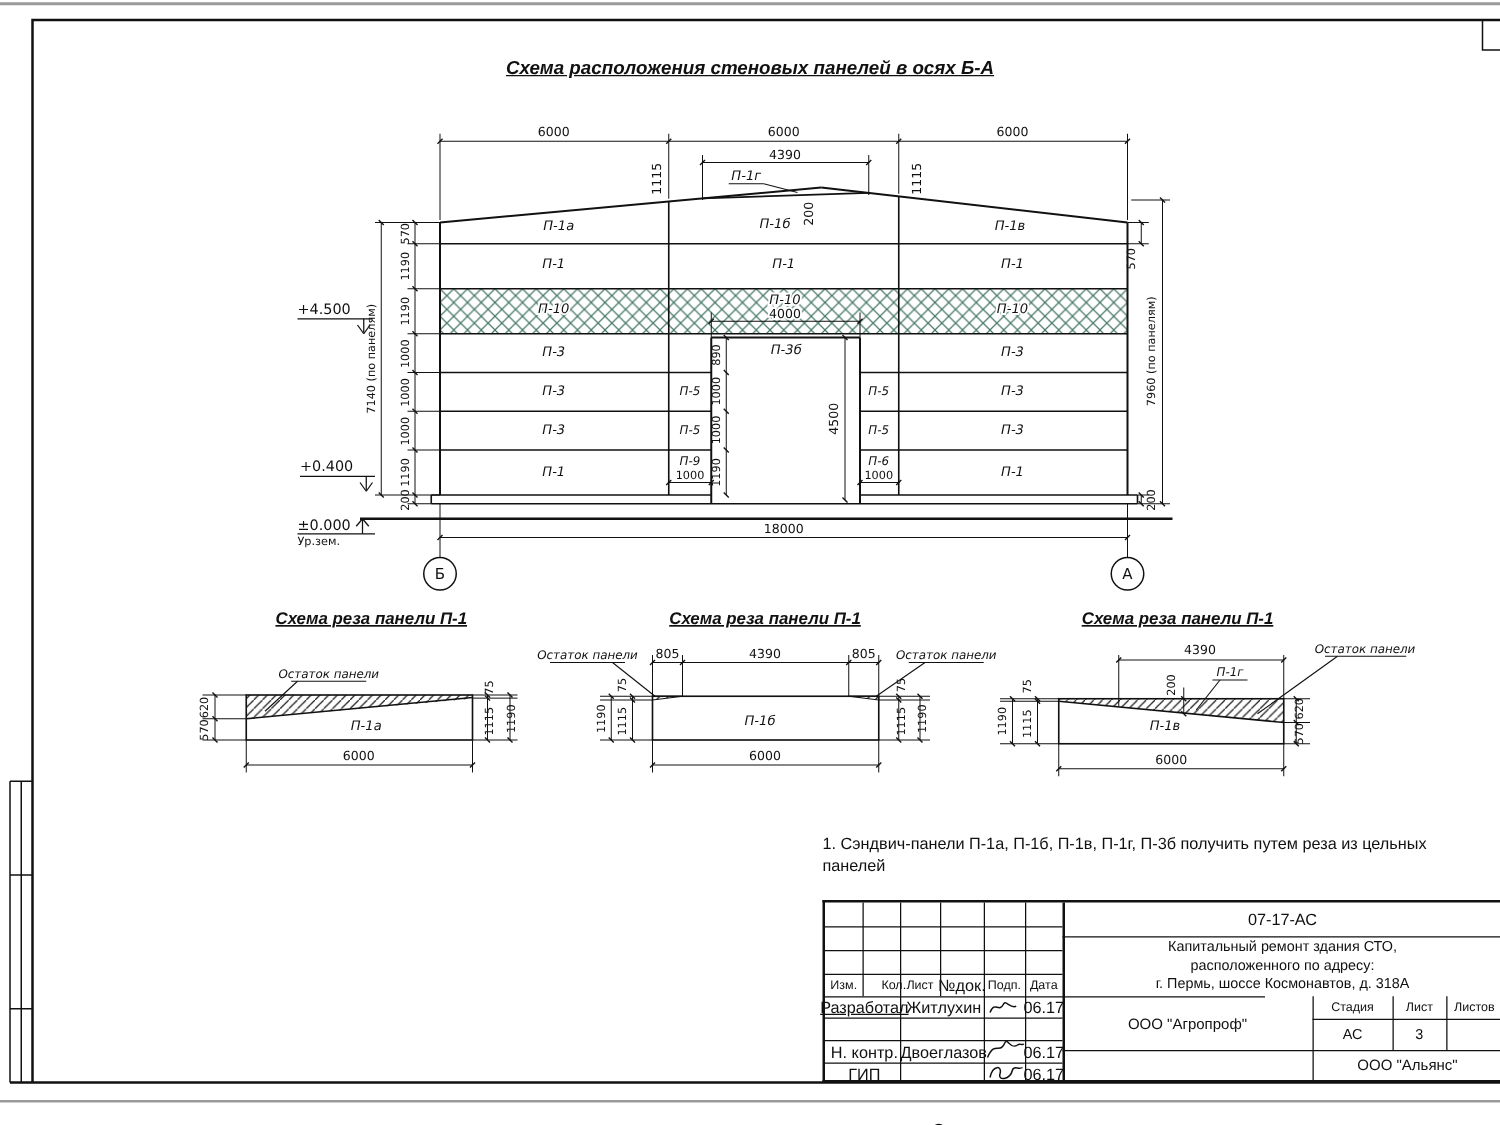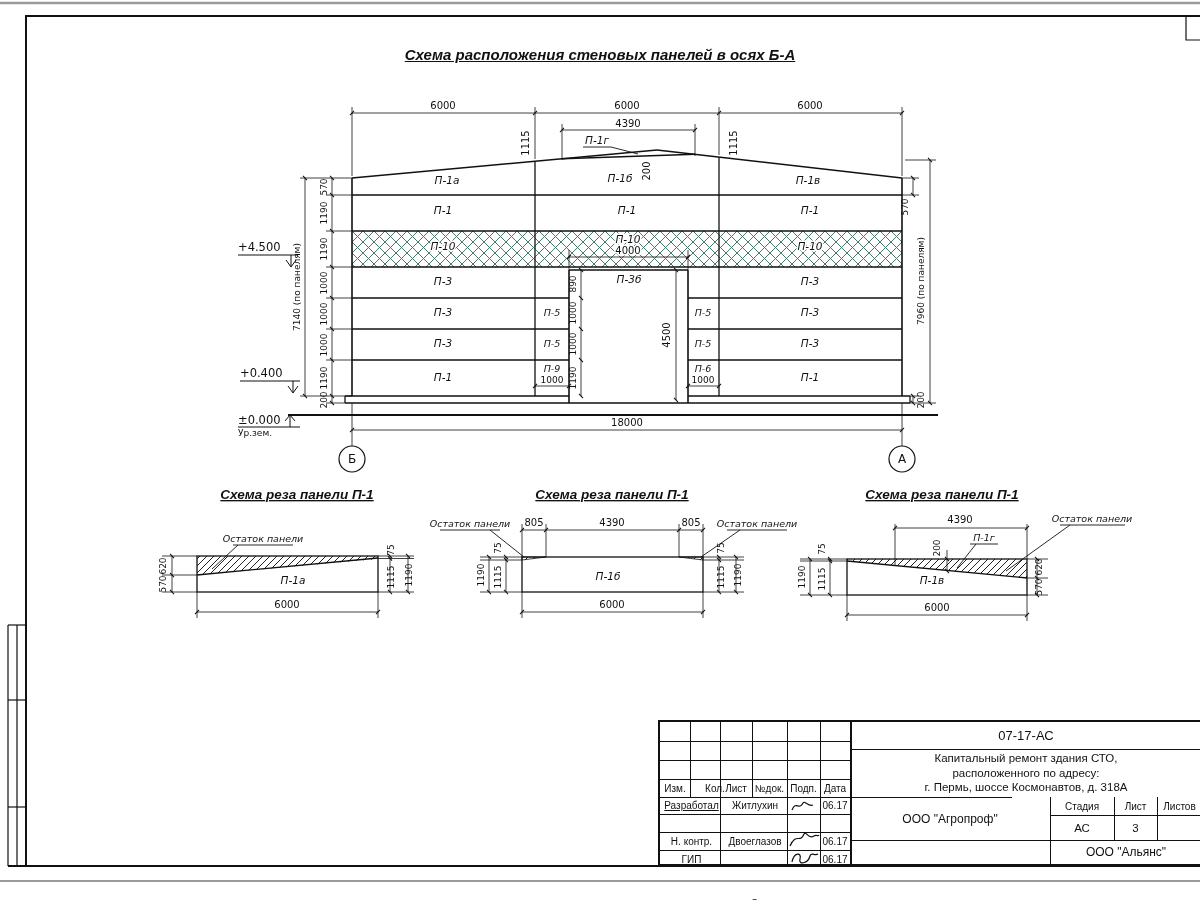--- a/index.html
+++ b/index.html
@@ -6,21 +6,21 @@
   body{width:1200px;height:900px;position:relative;font-family:"Liberation Sans",sans-serif;color:#111;overflow:hidden;}
   #draw{position:absolute;left:0;top:0;}
   .main-title{position:absolute;left:0;top:46px;width:1200px;text-align:center;font:bold italic 15px "Liberation Sans",sans-serif;}
   .main-title span{text-decoration:underline;}
   .note{position:absolute;left:658px;top:666px;width:535px;font:13px "Liberation Sans",sans-serif;line-height:1.35;}
   
   .tb{position:absolute;left:658px;top:720px;width:542px;height:146px;border:2px solid #111;border-right:none;box-sizing:border-box;}
   .tb .vl{position:absolute;top:0;width:0;border-left:1px solid #111;}
   .tb .hl{position:absolute;height:0;border-top:1px solid #111;}
   .tb .cell{position:absolute;display:flex;align-items:center;justify-content:center;text-align:center;box-sizing:border-box;}
-  .t10{font-size:10px;} .t8{font-size:10px;} .t11{font-size:11.5px;} .t12{font-size:12px;} .t13{font-size:13px;}
+  .t10{font-size:10px;} .t8{font-size:13px;} .t11{font-size:11.5px;} .t12{font-size:12px;} .t13{font-size:13px;}
   .left-al{justify-content:flex-start;padding-left:3px;}
   svg text{fill:#111;}
   .t-dim{font:10px "DejaVu Sans",sans-serif;}
   .t-dims{font:9px "DejaVu Sans",sans-serif;}
   .t-pan{font:italic 10.5px "DejaVu Sans",sans-serif;}
   .t-pansm{font:italic 9.5px "DejaVu Sans",sans-serif;}
   .t-lvl{font:11.5px "DejaVu Sans",sans-serif;}
   .t-ax{font:12px "DejaVu Sans",sans-serif;}
   .t-sch{font:bold italic 13.5px "Liberation Sans",sans-serif;text-decoration:underline;}
   .halo{paint-order:stroke;stroke:#fff;stroke-width:3px;}
@@ -385,20 +385,21 @@
       <text class="t-dims" transform="rotate(-90 1042 567)" x="1042" y="567">620</text>
       <text class="t-dims" transform="rotate(-90 1042 587)" x="1042" y="587">570</text>
       <text class="t-dim" x="937" y="611">6000</text>
     </g>
   </g>
 </svg>
 
 <div class="main-title"><span>Схема расположения стеновых панелей в осях Б-А</span></div>
 
 <div class="note">
+  <div>1. Сэндвич-панели П-1а, П-1б, П-1в, П-1г, П-3б получить путем реза из цельных панелей</div>
 </div>
 
 <div class="tb">
 
   <div class="vl" style="left:30px;height:75px;"></div>
   <div class="vl" style="left:60px;height:142px;"></div>
   <div class="vl" style="left:92px;height:75px;"></div>
   <div class="vl" style="left:127px;height:142px;"></div>
   <div class="vl" style="left:160px;height:142px;"></div>
   <div class="vl" style="left:190px;height:142px;border-left:2px solid #111;"></div>

